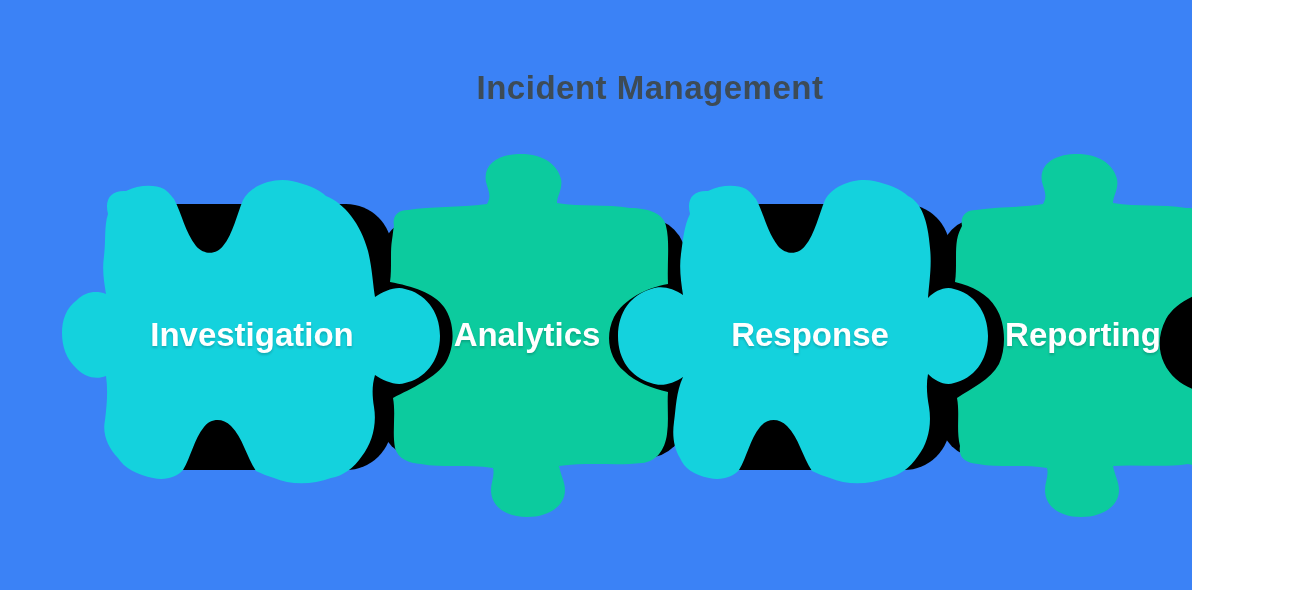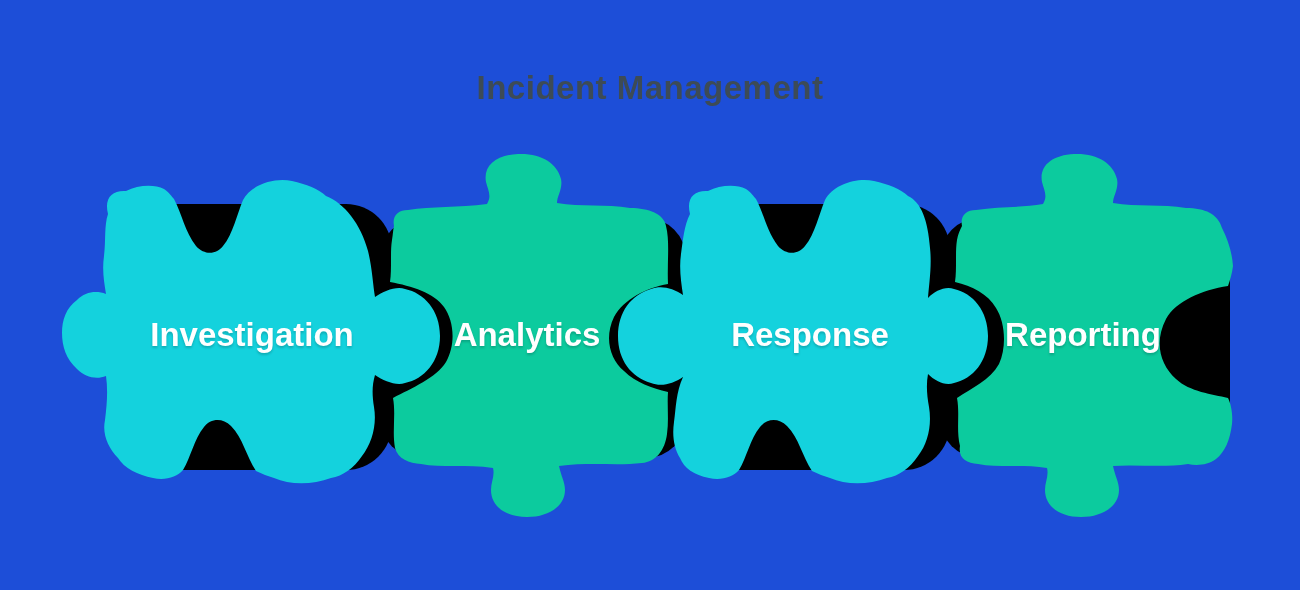--- a/index.html
+++ b/index.html
@@ -2,23 +2,23 @@
 <html><head>
 <meta charset="utf-8">
 <style>
   html, body {
     margin: 0;
     padding: 0;
     background: #ffffff;
   }
   .stage {
     position: relative;
-    width: 1300px;
+    width: 1192px;
     height: 590px;
-    background: #1d4ed8;
+    background: #3b82f6;
     overflow: hidden;
     font-family: "Liberation Sans", "DejaVu Sans", sans-serif;
   }
   svg { display: block; }
   .title-text {
     font-family: "Liberation Sans", "DejaVu Sans", sans-serif;
     font-size: 33px;
     font-weight: 700;
     letter-spacing: 0.5px;
   }

